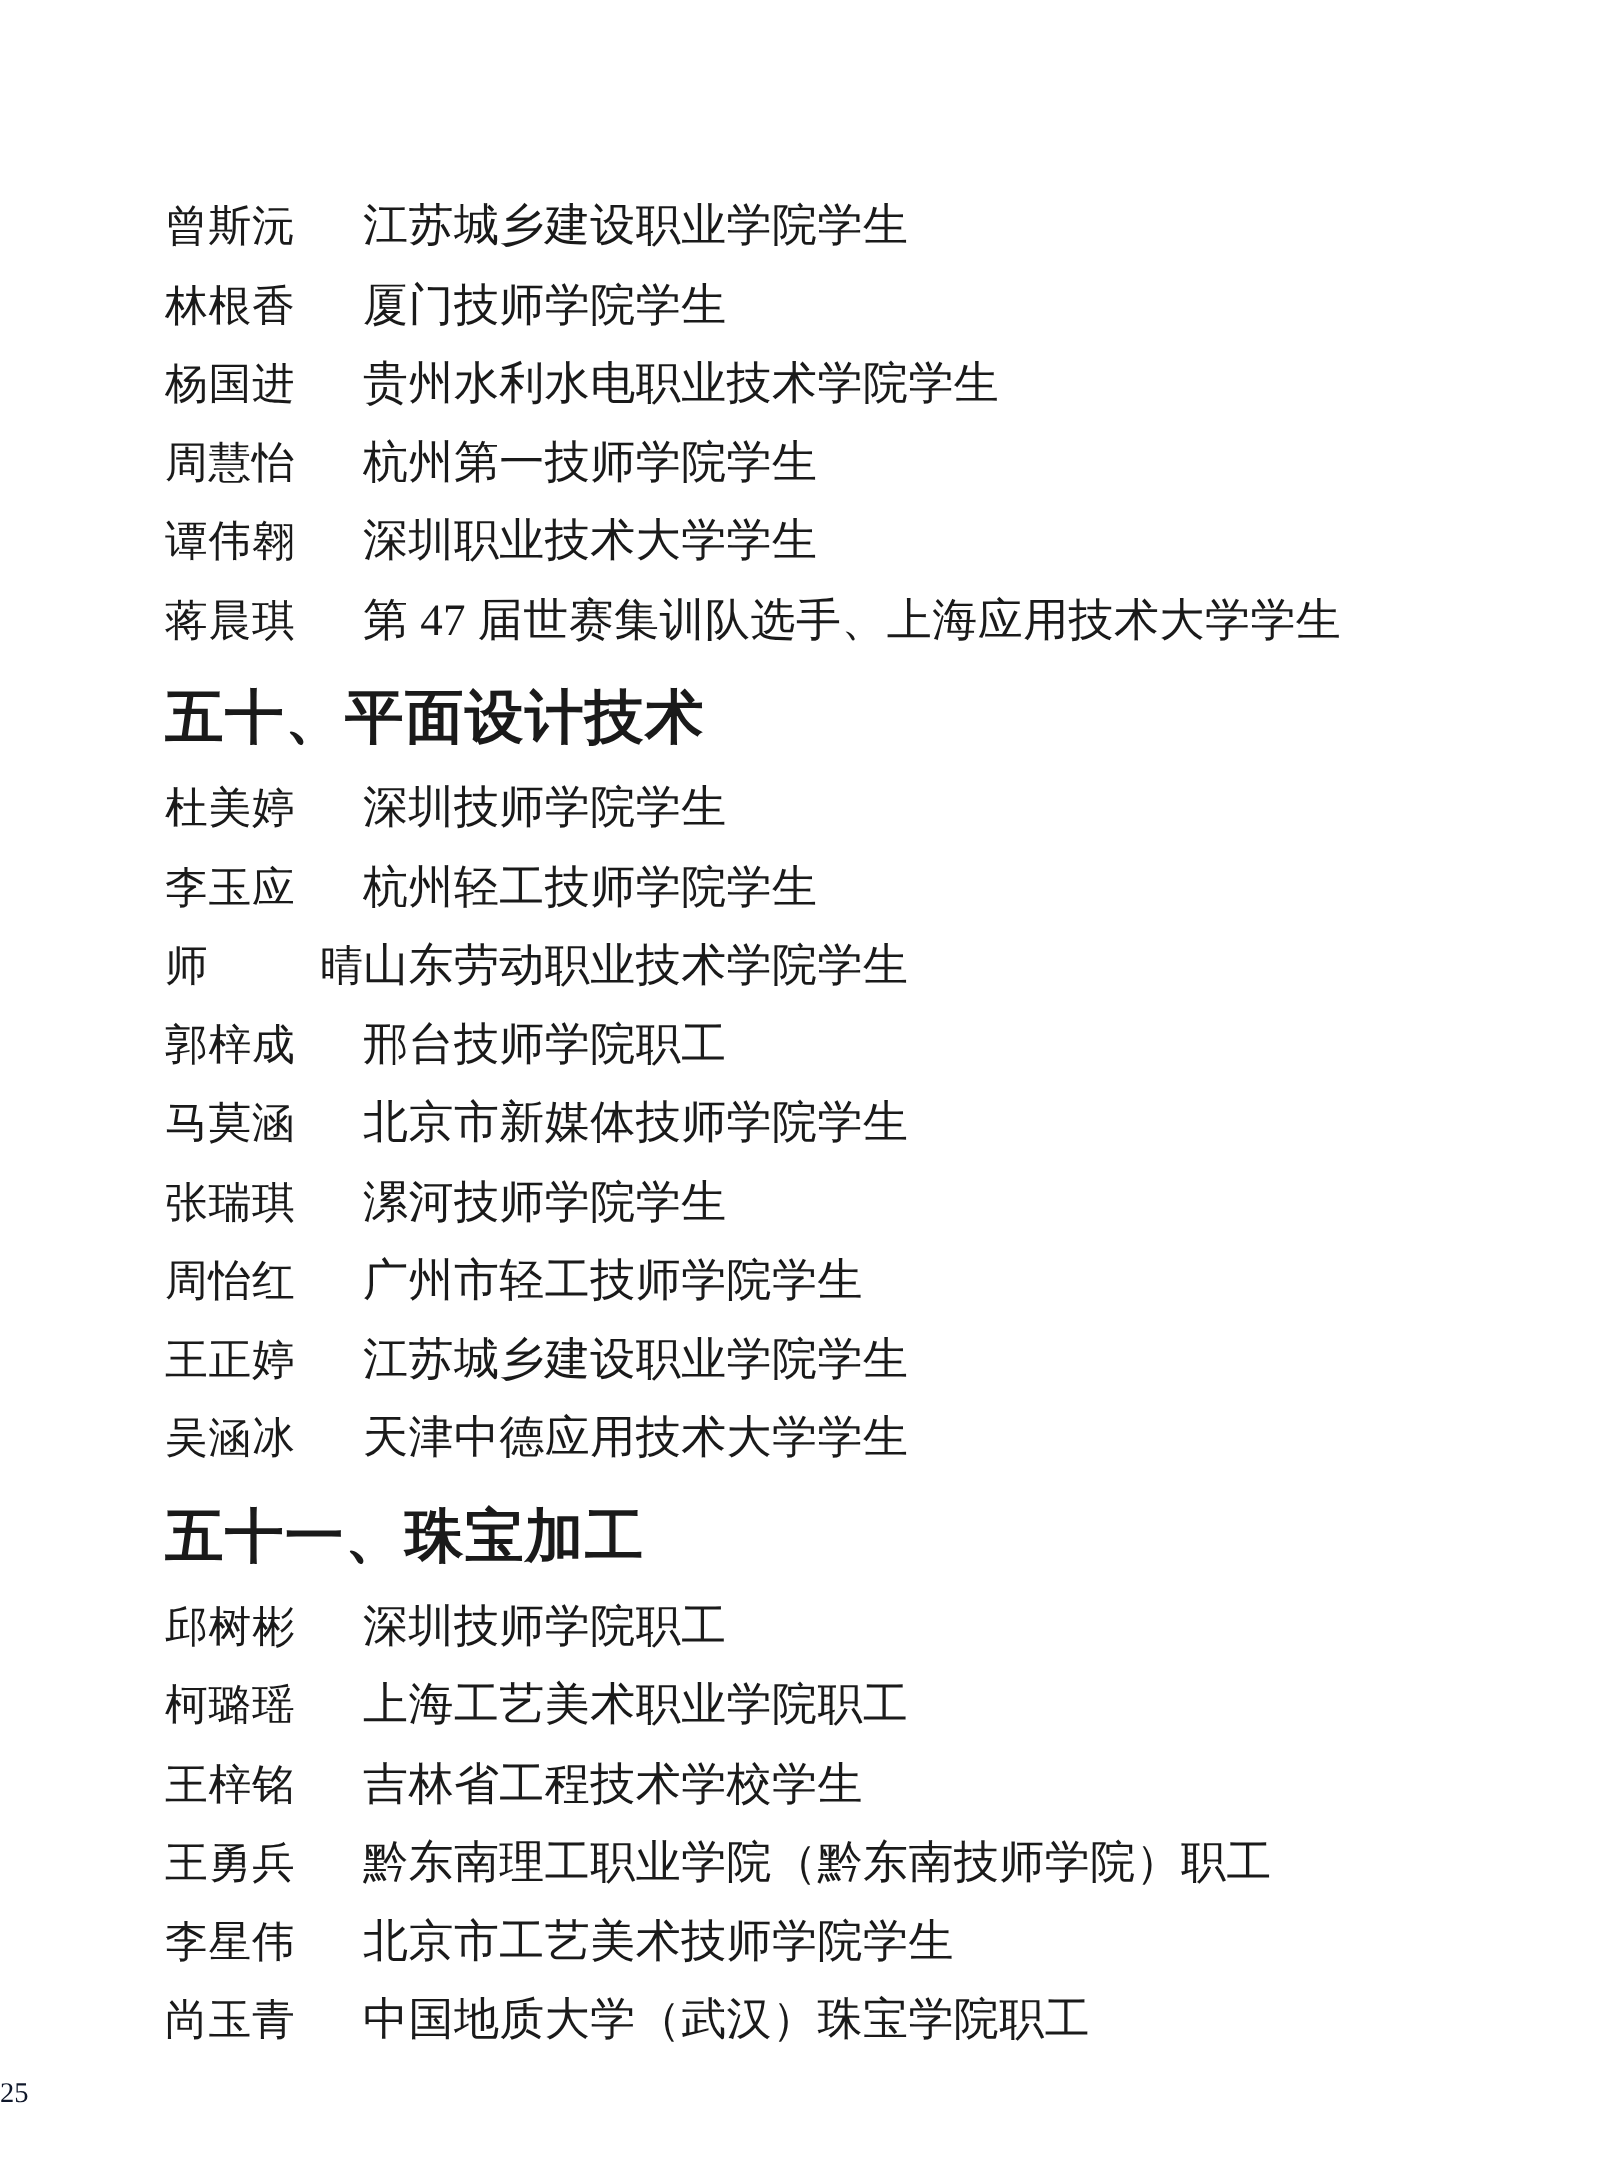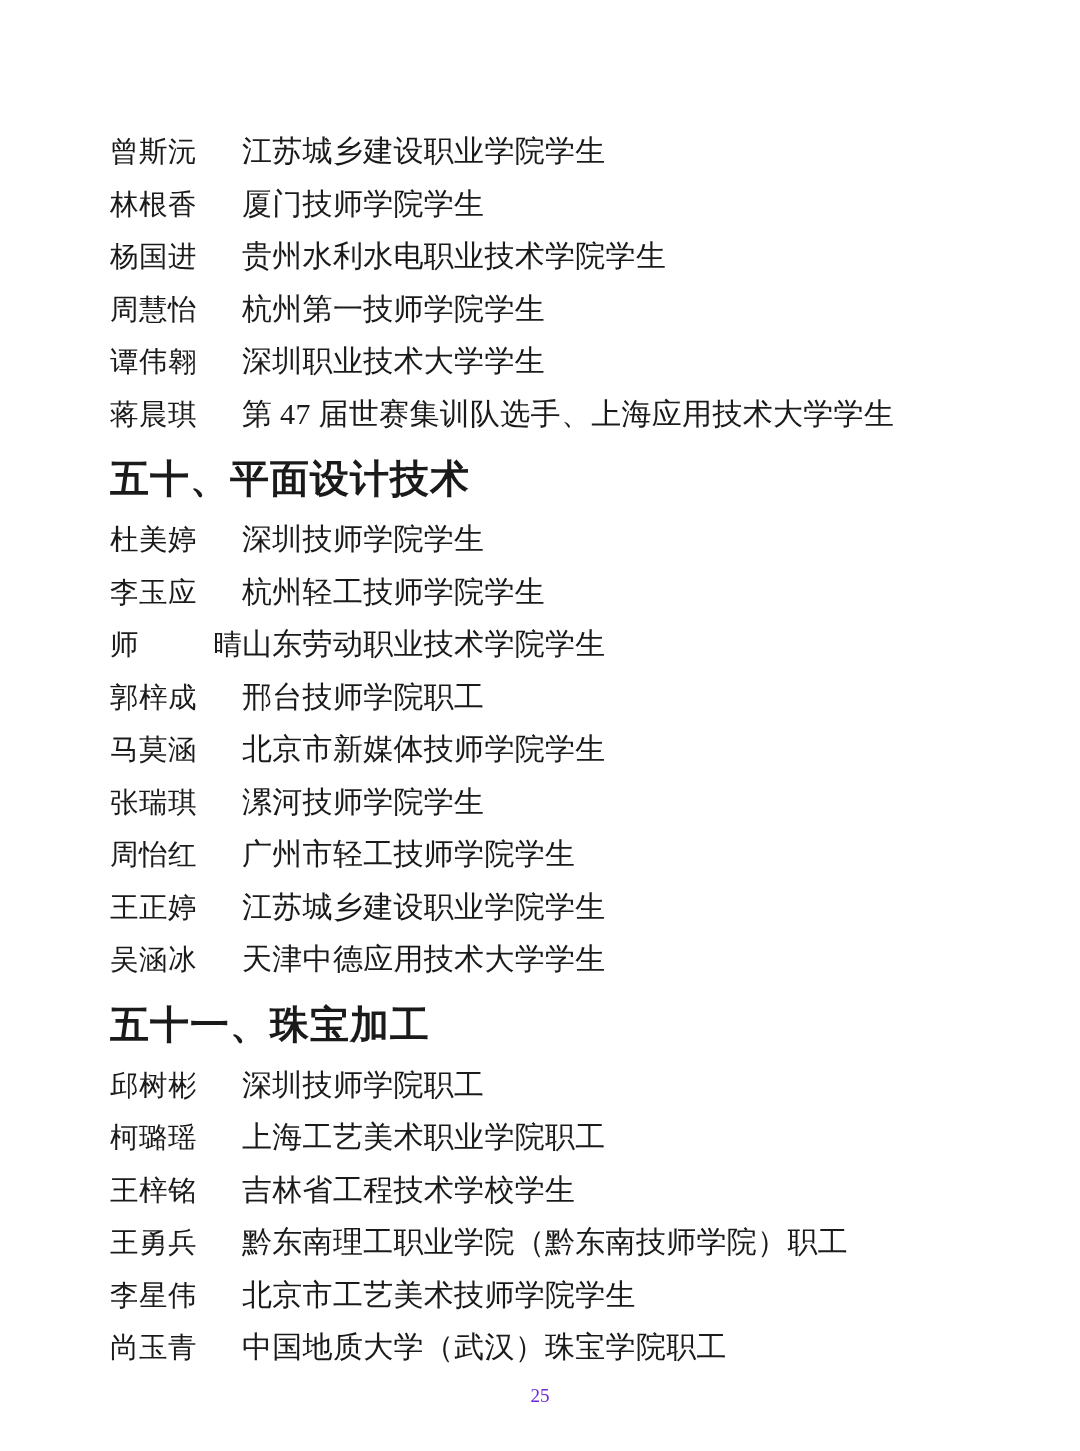--- a/index.html
+++ b/index.html
@@ -62,24 +62,24 @@
     line-height: 1.0;
   }
   .first-entry {
     margin-top: 16px;
   }
   .page-number {
     position: absolute;
     left: 0;
     right: 0;
     bottom: 44px;
-    text-align: center;
+    text-align: left;
     font-size: 19px;
     font-family: "Liberation Serif", serif;
-    color: #6d28d9;
+    color: #0f172a;
   }
 </style>
 </head>
 <body>
 
 <div class="page">
   <div class="content" id="content-root">
       <div class="entry first-entry">
         <div class="name">曾斯沅</div>
         <div class="affil">江苏城乡建设职业学院学生</div>

